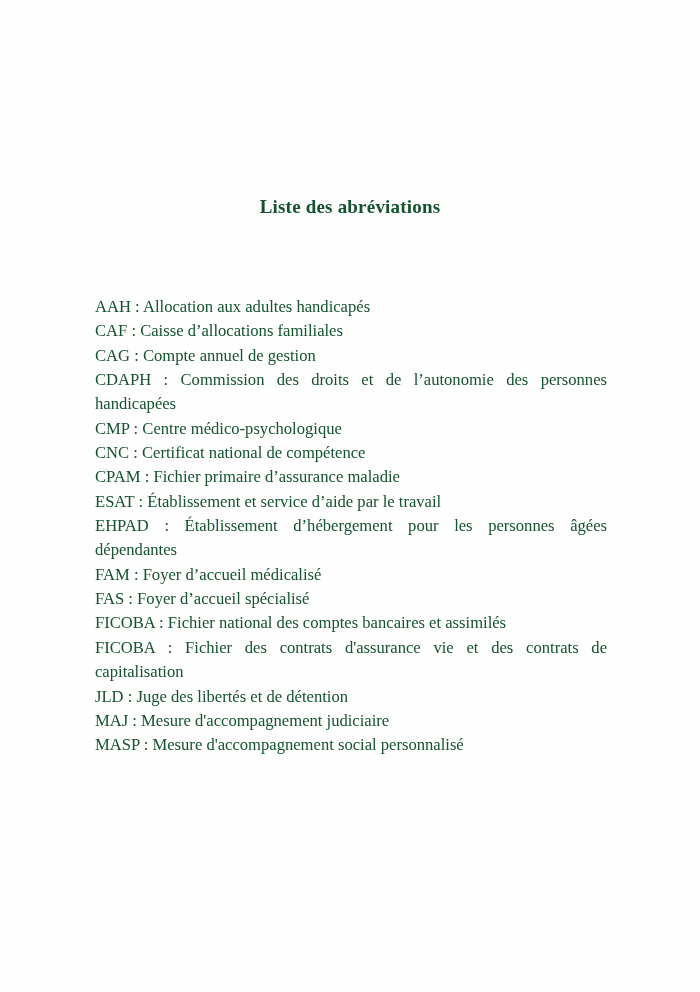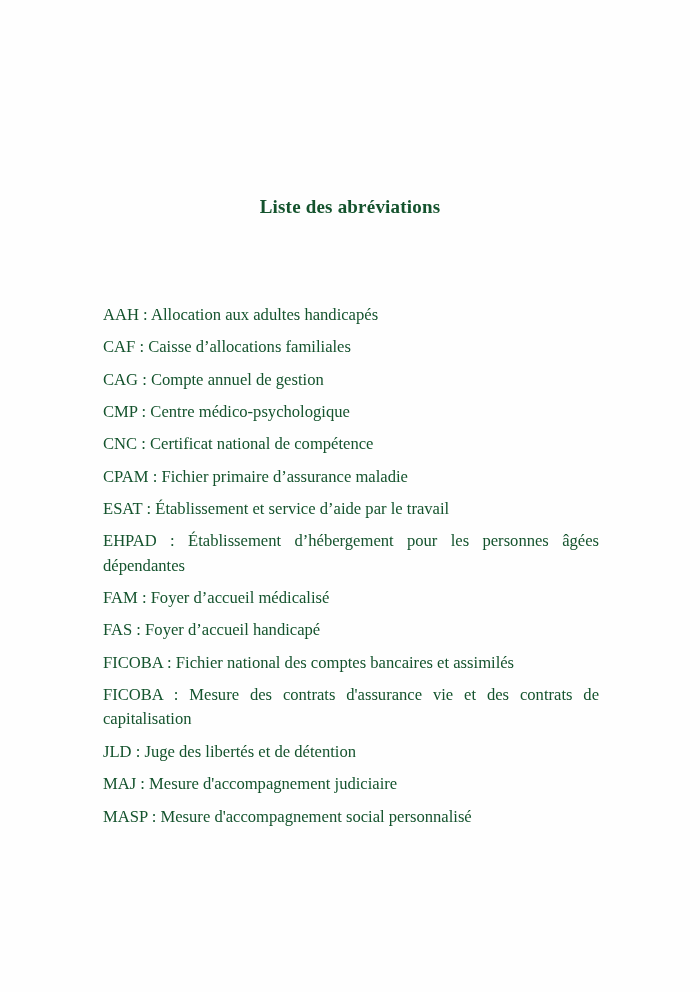--- a/index.html
+++ b/index.html
@@ -31,40 +31,41 @@
   }
   .abbr-list {
     position: absolute;
     top: 295px;
     left: 95px;
     width: 512px;
     font-size: 16.6px;
     line-height: 24.35px;
   }
   .abbr-list p {
-    margin: 8px;
+    margin: 0;
     padding: 0;
     text-align: justify;
   }
 </style>
 </head>
 <body>
 
 <div class="page">
   <h1 class="title">Liste des abréviations</h1>
   <div class="abbr-list">
       <p>AAH : Allocation aux adultes handicapés</p>
       <p>CAF : Caisse d’allocations familiales</p>
       <p>CAG : Compte annuel de gestion</p>
+      <p>CDAPH : Commission des droits et de l’autonomie des personnes handicapées</p>
       <p>CMP : Centre médico-psychologique</p>
       <p>CNC : Certificat national de compétence</p>
       <p>CPAM : Fichier primaire d’assurance maladie</p>
       <p>ESAT : Établissement et service d’aide par le travail</p>
       <p>EHPAD : Établissement d’hébergement pour les personnes âgées dépendantes</p>
       <p>FAM : Foyer d’accueil médicalisé</p>
-      <p>FAS : Foyer d’accueil handicapé</p>
+      <p>FAS : Foyer d’accueil spécialisé</p>
       <p>FICOBA : Fichier national des comptes bancaires et assimilés</p>
-      <p>FICOBA : Mesure des contrats d'assurance vie et des contrats de capitalisation</p>
+      <p>FICOBA : Fichier des contrats d'assurance vie et des contrats de capitalisation</p>
       <p>JLD : Juge des libertés et de détention</p>
       <p>MAJ : Mesure d'accompagnement judiciaire</p>
       <p>MASP : Mesure d'accompagnement social personnalisé</p>
     </div>
 </div>
 
 </body></html>

